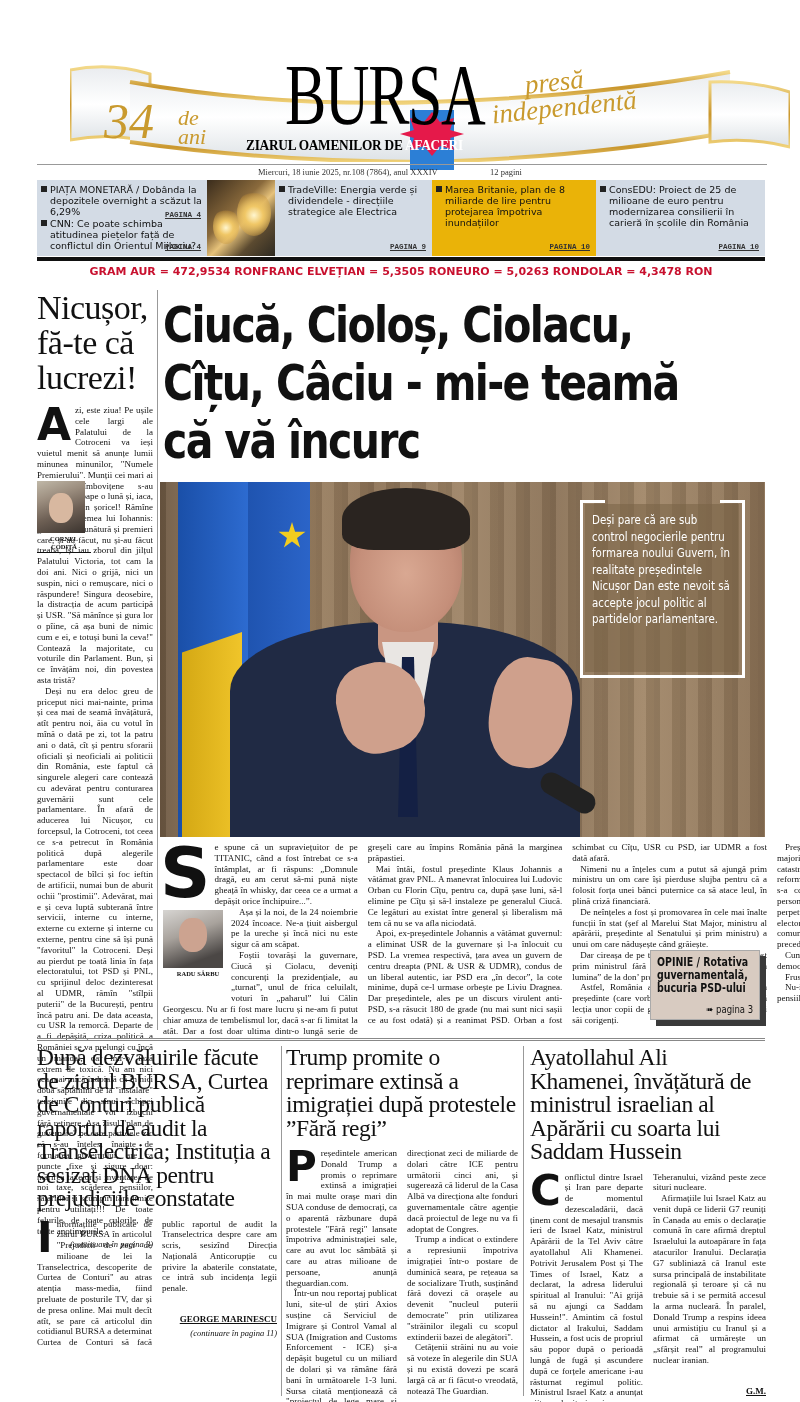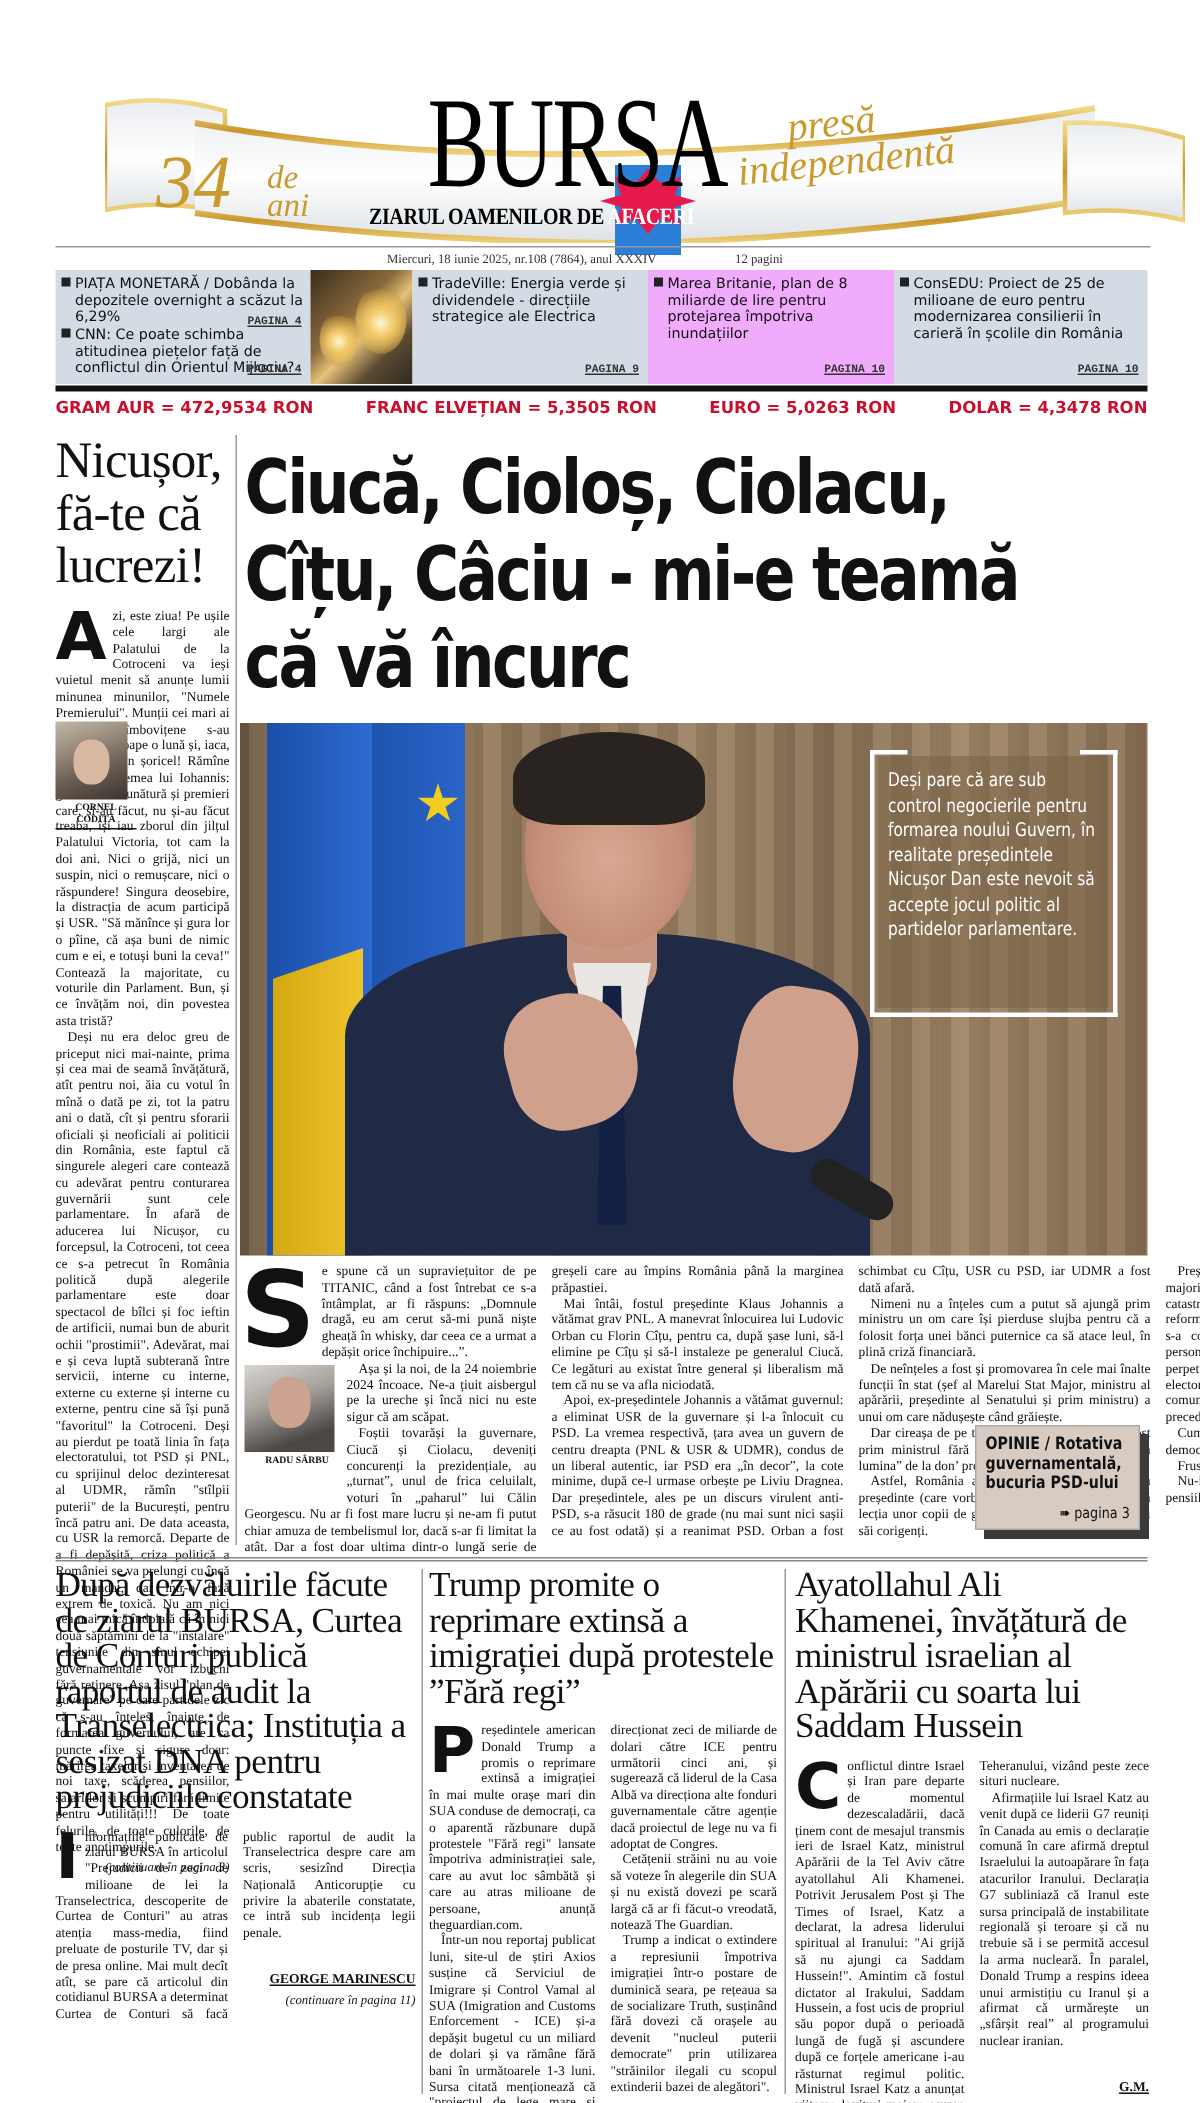--- a/index.html
+++ b/index.html
@@ -23,21 +23,21 @@
 .pages{position:absolute;left:490px;top:167px;font-size:8.5px;color:#333}
 
 .teasers{position:absolute;left:37px;top:180px;width:728px;height:76px;display:flex}
 .tz{position:relative;height:100%;background:#d3dbe5;font-family:"DejaVu Sans",sans-serif;font-size:9.5px;line-height:11px;color:#111;padding:4px 4px 0 4px}
 .tz .bul{display:inline-block;width:6px;height:6px;background:#222;margin-right:3px;vertical-align:1px}
 .tz .item{padding-left:9px;text-indent:-9px}
 .tz .pg{font-family:Liberation Mono, monospace;font-weight:bold;font-size:7.5px;text-decoration:underline;color:#333;position:absolute;right:6px}
 .tz-img{width:38px;height:76px;background:linear-gradient(135deg,#3a2c1c 0%,#8a6a3c 40%,#e6c27a 55%,#5b4a30 75%,#2e2a22 100%);position:relative}
 .bulb{position:absolute;border-radius:50%;background:radial-gradient(circle at 50% 55%,#fff6cf 0%,#f0c766 30%,rgba(200,150,60,0.4) 70%,transparent 75%)}
 .thick-rule{position:absolute;left:37px;top:257px;width:728px;height:4px;background:#111}
-.rates{position:absolute;left:37px;top:265px;width:728px;display:flex;justify-content:space-between;font-family:"DejaVu Sans",sans-serif;font-weight:bold;font-size:11px;color:#c8102e}
+.rates{position:absolute;left:37px;top:265px;width:728px;display:flex;justify-content:center;font-family:"DejaVu Sans",sans-serif;font-weight:bold;font-size:11px;color:#c8102e}
 
 .col-left{position:absolute;left:37px;top:290px;width:116px}
 .op-title{font-family:"Liberation Serif",serif;font-size:34px;line-height:35px;color:#111;letter-spacing:-0.5px}
 .body-txt{font-family:"Liberation Serif",serif;font-size:9px;line-height:10.8px;text-align:justify;color:#111;hyphens:auto}
 .body-txt p{text-indent:8px}
 .body-txt p.first{text-indent:0}
 .dropcap{float:left;font-family:"DejaVu Sans",sans-serif;font-weight:bold;font-size:44px;line-height:38px;margin:1px 4px 0 0;color:#111}
 .author-photo{float:left;width:54px;height:80px;margin:3px 6px 2px 0;text-align:center}
 .author-photo .ph{width:48px;height:52px;background:linear-gradient(160deg,#c0b8a8 0%,#9d8f80 30%,#6e6055 60%,#3a332e 100%);position:relative;overflow:hidden}
 .author-photo .ph::after{content:"";position:absolute;left:12px;top:12px;width:24px;height:30px;border-radius:45%;background:#d8b8a0}
@@ -133,21 +133,21 @@
     <div class="pg" style="bottom:3px">PAGINA 4</div>
   </div>
   <div class="tz-img" style="width:68px">
     <div class="bulb" style="left:6px;top:28px;width:26px;height:36px"></div>
     <div class="bulb" style="left:30px;top:10px;width:34px;height:46px"></div>
   </div>
   <div class="tz" style="width:157px">
     <div class="item"><span class="bul"></span><span>TradeVille: Energia verde și dividendele - direcțiile strategice ale Electrica</span></div>
     <div class="pg" style="bottom:3px">PAGINA 9</div>
   </div>
-  <div class="tz" style="width:164px;background:#f0abfc">
+  <div class="tz" style="width:164px;background:#eab308">
     <div class="item"><span class="bul"></span><span>Marea Britanie, plan de 8 miliarde de lire pentru protejarea împotriva inundațiilor</span></div>
     <div class="pg" style="bottom:3px">PAGINA 10</div>
   </div>
   <div class="tz" style="width:169px">
     <div class="item"><span class="bul"></span><span>ConsEDU: Proiect de 25 de milioane de euro pentru modernizarea consilierii în carieră în școlile din România</span></div>
     <div class="pg" style="bottom:3px">PAGINA 10</div>
   </div>
 </div>
 <div class="thick-rule"></div>
 <div class="rates">
@@ -230,22 +230,22 @@
     <div class="byline">GEORGE MARINESCU</div>
     <div class="cont">(continuare în pagina 11)</div>
   </div>
 </div>
 <div class="vrule" style="left:281px;top:1046px;height:350px"></div>
 <div class="bot" style="left:286px;width:232px">
   <div class="bot-head">Trump promite o reprimare extinsă a imigrației după protestele ”Fără regi”</div>
   <div class="bot-body body-txt">
     <p class="first"><span class="drop2">P</span><span>reședintele american Donald Trump a promis o reprimare extinsă a imigrației în mai multe orașe mari din SUA conduse de democrați, ca o aparentă răzbunare după protestele "Fără regi" lansate împotriva administrației sale, care au avut loc sâmbătă și care au atras milioane de persoane, anunță theguardian.com.</span></p>
     <p>Într-un nou reportaj publicat luni, site-ul de știri Axios susține că Serviciul de Imigrare și Control Vamal al SUA (Imigration and Customs Enforcement - ICE) și-a depășit bugetul cu un miliard de dolari și va rămâne fără bani în următoarele 1-3 luni. Sursa citată menționează că "proiectul de lege mare și frumos" al lui Trump a direcționat zeci de miliarde de dolari către ICE pentru următorii cinci ani, și sugerează că liderul de la Casa Albă va direcționa alte fonduri guvernamentale către agenție dacă proiectul de lege nu va fi adoptat de Congres.</p>
+    <p>Trump a indicat o extindere a represiunii împotriva imigrației într-o postare de duminică seara, pe rețeaua sa de socializare Truth, susținând fără dovezi că orașele au devenit "nucleul puterii democrate" prin utilizarea "străinilor ilegali cu scopul extinderii bazei de alegători".</p>
     <p>Cetățenii străini nu au voie să voteze în alegerile din SUA și nu există dovezi pe scară largă că ar fi făcut-o vreodată, notează The Guardian.</p>
-    <p>Trump a indicat o extindere a represiunii împotriva imigrației într-o postare de duminică seara, pe rețeaua sa de socializare Truth, susținând fără dovezi că orașele au devenit "nucleul puterii democrate" prin utilizarea "străinilor ilegali cu scopul extinderii bazei de alegători".</p>
     <div class="byline">A.V.</div>
 
   </div>
 </div>
 <div class="vrule" style="left:523px;top:1046px;height:350px"></div>
 <div class="bot" style="left:530px;width:236px">
   <div class="bot-head">Ayatollahul Ali Khamenei, învățătură de ministrul israelian al Apărării cu soarta lui Saddam Hussein</div>
   <div class="bot-body body-txt">
     <p class="first"><span class="drop2">C</span><span>onflictul dintre Israel și Iran pare departe de momentul dezescaladării, dacă ținem cont de mesajul transmis ieri de Israel Katz, ministrul Apărării de la Tel Aviv către ayatollahul Ali Khamenei. Potrivit Jerusalem Post și The Times of Israel, Katz a declarat, la adresa liderului spiritual al Iranului: "Ai grijă să nu ajungi ca Saddam Hussein!". Amintim că fostul dictator al Irakului, Saddam Hussein, a fost ucis de propriul său popor după o perioadă lungă de fugă și ascundere după ce forțele americane i-au răsturnat regimul politic. Ministrul Israel Katz a anunțat viitoare lovituri majore asupra Teheranului, vizând peste zece situri nucleare.</span></p>
     <p>Afirmațiile lui Israel Katz au venit după ce liderii G7 reuniți în Canada au emis o declarație comună în care afirmă dreptul Israelului la autoapărare în fața atacurilor Iranului. Declarația G7 subliniază că Iranul este sursa principală de instabilitate regională și teroare și că nu trebuie să i se permită accesul la arma nucleară. În paralel, Donald Trump a respins ideea unui armistițiu cu Iranul și a afirmat că urmărește un „sfârșit real” al programului nuclear iranian.</p>

